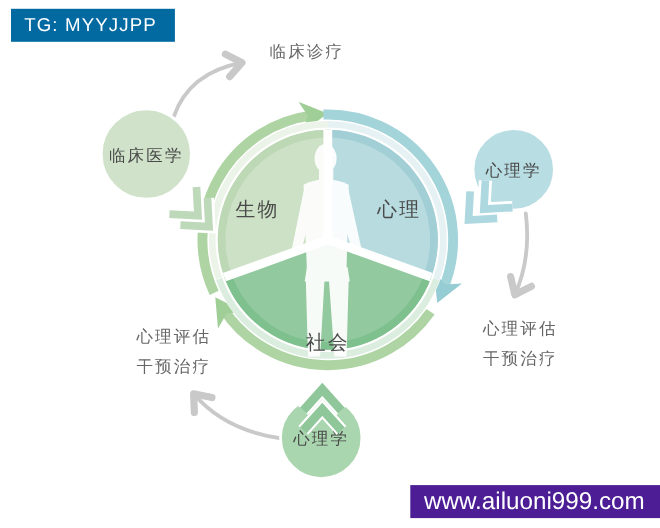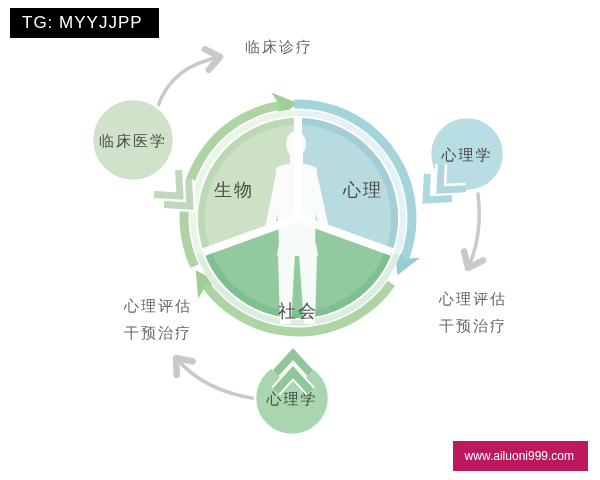--- a/index.html
+++ b/index.html
@@ -2,26 +2,26 @@
 <html><head>
 <meta charset="utf-8">
 <style>
   html,body{margin:0;padding:0;}
   body{
     width:600px;height:480px;position:relative;background:#ffffff;
     font-family:"Liberation Sans",sans-serif;overflow:hidden;
   }
   .badge{
     position:absolute;left:10px;top:8px;height:30px;line-height:30px;
-    background:#000000;color:#ffffff;font-size:17px;letter-spacing:1px;
+    background:#0369a1;color:#ffffff;font-size:17px;letter-spacing:1px;
     padding:0 16px 0 12px;
   }
   .footer{
-    position:absolute;right:12px;top:441px;height:30px;line-height:30px;
-    background:#be185d;color:#ffffff;font-size:12px;
+    position:absolute;right:0;top:441px;height:30px;line-height:30px;
+    background:#4c1d95;color:#ffffff;font-size:22px;
     padding:0 14px 0 12px;
   }
   svg{position:absolute;left:0;top:0;}
   .cn{letter-spacing:2px;}
   text{font-family:"Liberation Sans",sans-serif;}
 </style>
 </head>
 <body>
 
 <div class="badge">

